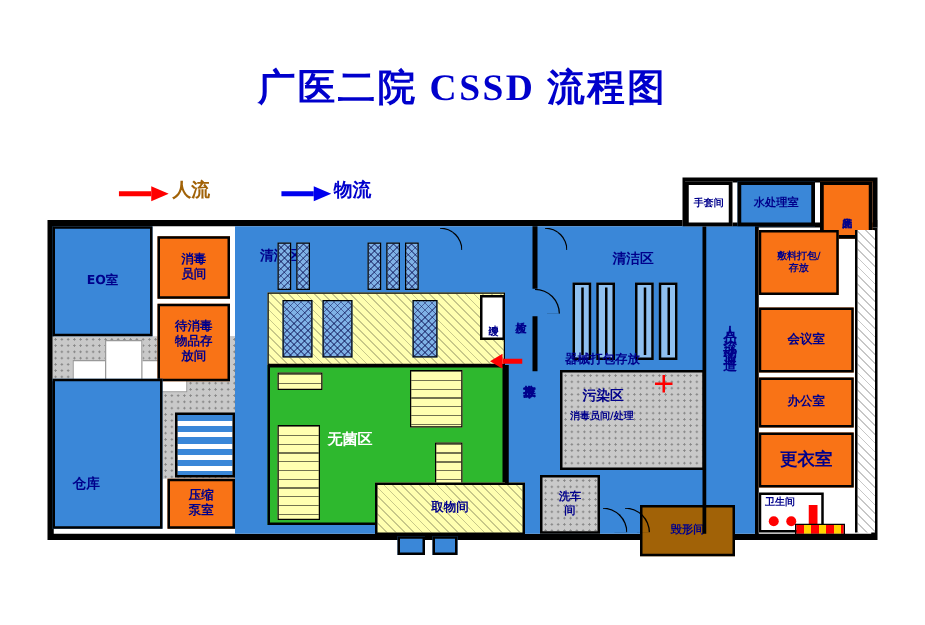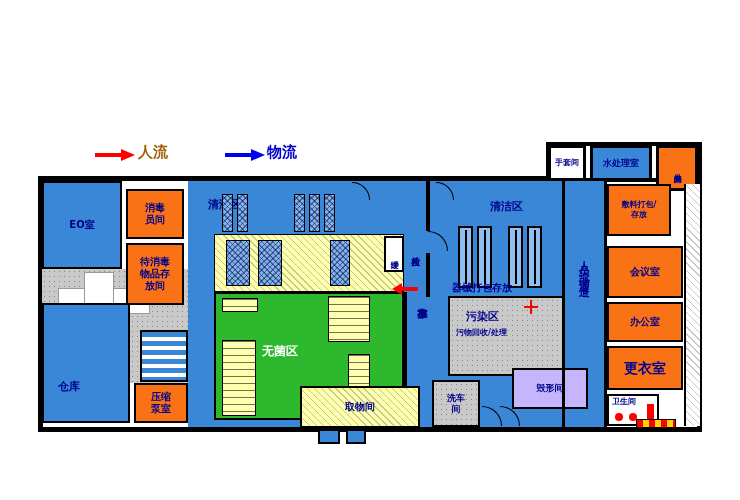--- a/index.html
+++ b/index.html
@@ -34,20 +34,21 @@
   .arc { border:1px solid #000; border-left:none; border-bottom:none; border-radius:0 100% 0 0; background:transparent; }
   .redplus::before { content:""; position:absolute; left:0; top:40%; width:100%; height:20%; background:#ff0000; }
   .redplus::after  { content:""; position:absolute; top:0; left:40%; height:100%; width:20%; background:#ff0000; }
   .barrier { background: repeating-linear-gradient(90deg, #ff0000 0 6px, #ffd400 6px 12px); border:1px solid #000; }
 </style>
 </head>
 <body>
 
 <div class="canvas">
 
+  <div class="abs title">广医二院 CSSD 流程图</div>
 
   <div class="abs" style="left:95px;top:147px;width:40px;height:14px">
     <svg width="40" height="14">
         <rect x="0" y="5" width="26" height="4" fill="#ff0000"></rect>
         <polygon points="26,1 40,7 26,13" fill="#ff0000"></polygon>
       </svg>
   </div>
   <div class="abs legend-label" style="left:138px;top:143px;color:#a16207">人流</div>
   <div class="abs" style="left:225px;top:147px;width:40px;height:14px">
     <svg width="40" height="14">
@@ -131,27 +132,27 @@
 
   <div class="abs label" style="left:490px;top:200px;font-size:11px">清洁区</div>
   <div class="abs sterilizer" style="left:458px;top:226px;width:15px;height:62px"></div>
   <div class="abs sterilizer" style="left:477px;top:226px;width:15px;height:62px"></div>
   <div class="abs sterilizer" style="left:508px;top:226px;width:15px;height:62px"></div>
   <div class="abs sterilizer" style="left:527px;top:226px;width:15px;height:62px"></div>
   <div class="abs label" style="left:452px;top:282px;width:112px;font-size:10px;text-align:left">器械打包存放</div>
 
   <div class="abs grayspeck" style="left:448px;top:296px;width:116px;height:80px;border:2px solid #000"></div>
   <div class="abs label" style="left:466px;top:310px;font-size:11px">污染区</div>
-  <div class="abs label" style="left:456px;top:328px;font-size:8px">污物回收/处理</div>
+  <div class="abs label" style="left:456px;top:328px;font-size:8px">消毒员间/处理</div>
   <div class="abs redplus" style="left:524px;top:300px;width:14px;height:14px"></div>
 
   <div class="abs room grayspeck flexc" style="left:432px;top:380px;width:48px;height:47px">
     <span class="label" style="font-size:9px;width:2.2em">洗车间</span>
   </div>
-  <div class="abs room flexc" style="left:512px;top:368px;width:76px;height:41px;background:#c4b5fd">
+  <div class="abs room flexc" style="left:512px;top:404px;width:76px;height:41px;background:#a16207">
     <span class="label" style="font-size:9px">毁形间</span>
   </div>
   <div class="abs arc" style="left:482px;top:406px;width:20px;height:20px"></div>
   <div class="abs arc" style="left:500px;top:406px;width:20px;height:20px"></div>
 
   <div class="abs wall" style="left:562px;top:181px;width:3px;height:246px"></div>
   <div class="abs wall" style="left:604px;top:146px;width:3px;height:282px"></div>
   <div class="abs vlabel label" style="left:577px;top:252px;height:160px;font-size:11px;letter-spacing:5px">人员流动通道</div>
 
   <div class="abs flexc" style="left:548px;top:145px;width:38px;height:36px;background:#fff;border:3px solid #000">

